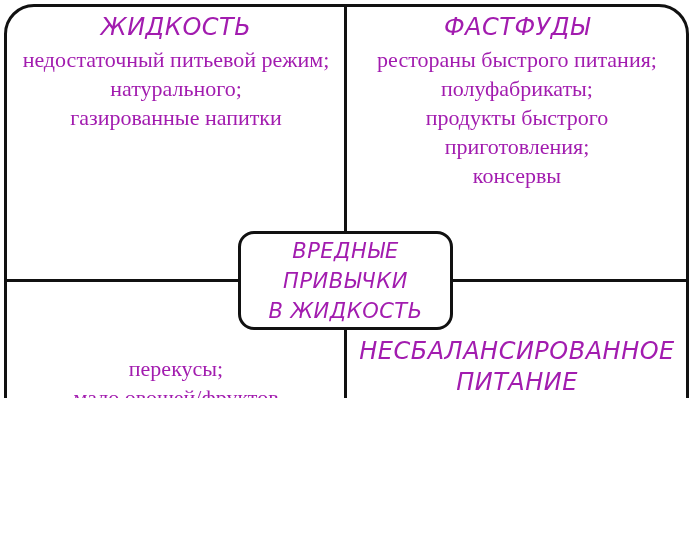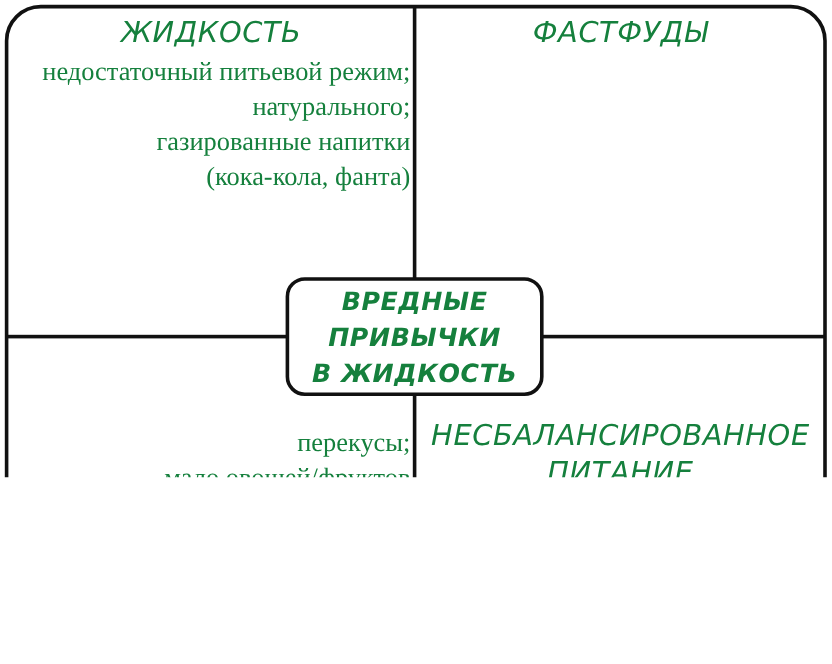--- a/index.html
+++ b/index.html
@@ -5,21 +5,21 @@
   html, body {
     margin: 0;
     padding: 0;
     background: #ffffff;
   }
   .stage {
     position: relative;
     width: 693px;
     height: 398px;
     background: #ffffff;
-    color: #15803d;
+    color: #a21caf;
     font-family: "Liberation Serif", serif;
     overflow: hidden;
   }
   .outer-border {
     position: absolute;
     left: 4px; top: 4px;
     width: 685px; height: 542px;
     box-sizing: border-box;
     border: 3px solid #111111;
     border-radius: 30px;
@@ -37,81 +37,87 @@
     width: 681px; height: 3px;
     background: #111111;
   }
   .quad {
     position: absolute;
     text-align: center;
   }
   .quad-tl { left: 10px;  top: 12px;  width: 332px; }
   .quad-tr { left: 351px; top: 12px;  width: 332px; }
   .quad-bl { left: 10px;  top: 352px; width: 332px; }
-  .quad-br { left: 351px; top: 348px; width: 332px; }
+  .quad-br { left: 351px; top: 336px; width: 332px; }
   .q-title {
     margin: 0 0 2px 0;
     font-family: "DejaVu Sans", sans-serif;
     font-style: italic;
     font-weight: normal;
     font-size: 24px;
     line-height: 31px;
     letter-spacing: 0.5px;
   }
   .t-line { display: block; white-space: nowrap; }
   .q-body {
     font-size: 22px;
     line-height: 29px;
   }
-  .b-line { white-space: nowrap; text-align: right; }
+  .b-line { white-space: nowrap; }
   .center-box {
     position: absolute;
     left: 238px; top: 231px;
     width: 215px; height: 99px;
     box-sizing: border-box;
     background: #ffffff;
     border: 3px solid #111111;
     border-radius: 16px;
     display: flex;
     flex-direction: column;
     justify-content: center;
     text-align: center;
     font-family: "DejaVu Sans", sans-serif;
     font-style: italic;
     font-size: 21px;
     line-height: 30px;
     letter-spacing: 0.5px;
   }
-  .c-line { white-space: nowrap; font-weight: bold; }
+  .c-line { white-space: nowrap; }
 </style>
 </head>
 <body>
 
 <div class="stage">
 
   <div class="outer-border"></div>
   <div class="divider-v"></div>
   <div class="divider-h"></div>
 
   <section class="quad quad-tl">
     <h2 class="q-title">
       <span class="t-line">ЖИДКОСТЬ</span>
     </h2>
     <div class="q-body">
       <div class="b-line">недостаточный питьевой режим;</div>
       <div class="b-line">натурального;</div>
       <div class="b-line">газированные напитки</div>
-      <div class="b-line">(кока-кола, фанта)</div>
     </div>
   </section>
 
   <section class="quad quad-tr">
     <h2 class="q-title">
       <span class="t-line">ФАСТФУДЫ</span>
     </h2>
+    <div class="q-body">
+      <div class="b-line">рестораны быстрого питания;</div>
+      <div class="b-line">полуфабрикаты;</div>
+      <div class="b-line">продукты быстрого</div>
+      <div class="b-line">приготовления;</div>
+      <div class="b-line">консервы</div>
+    </div>
   </section>
 
   <section class="quad quad-bl">
     <h2 class="q-title">
     </h2>
     <div class="q-body">
       <div class="b-line">перекусы;</div>
       <div class="b-line">мало овощей/фруктов</div>
     </div>
   </section>

